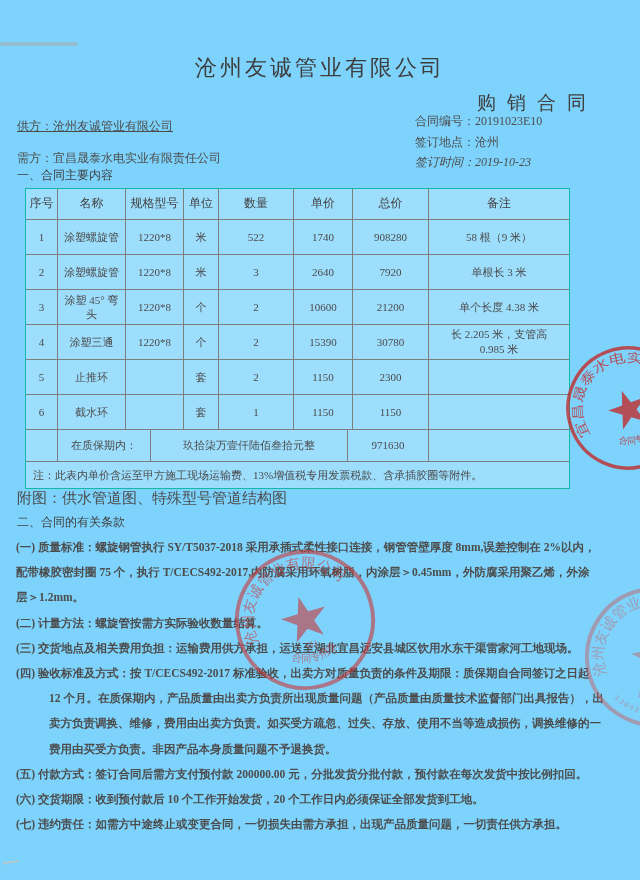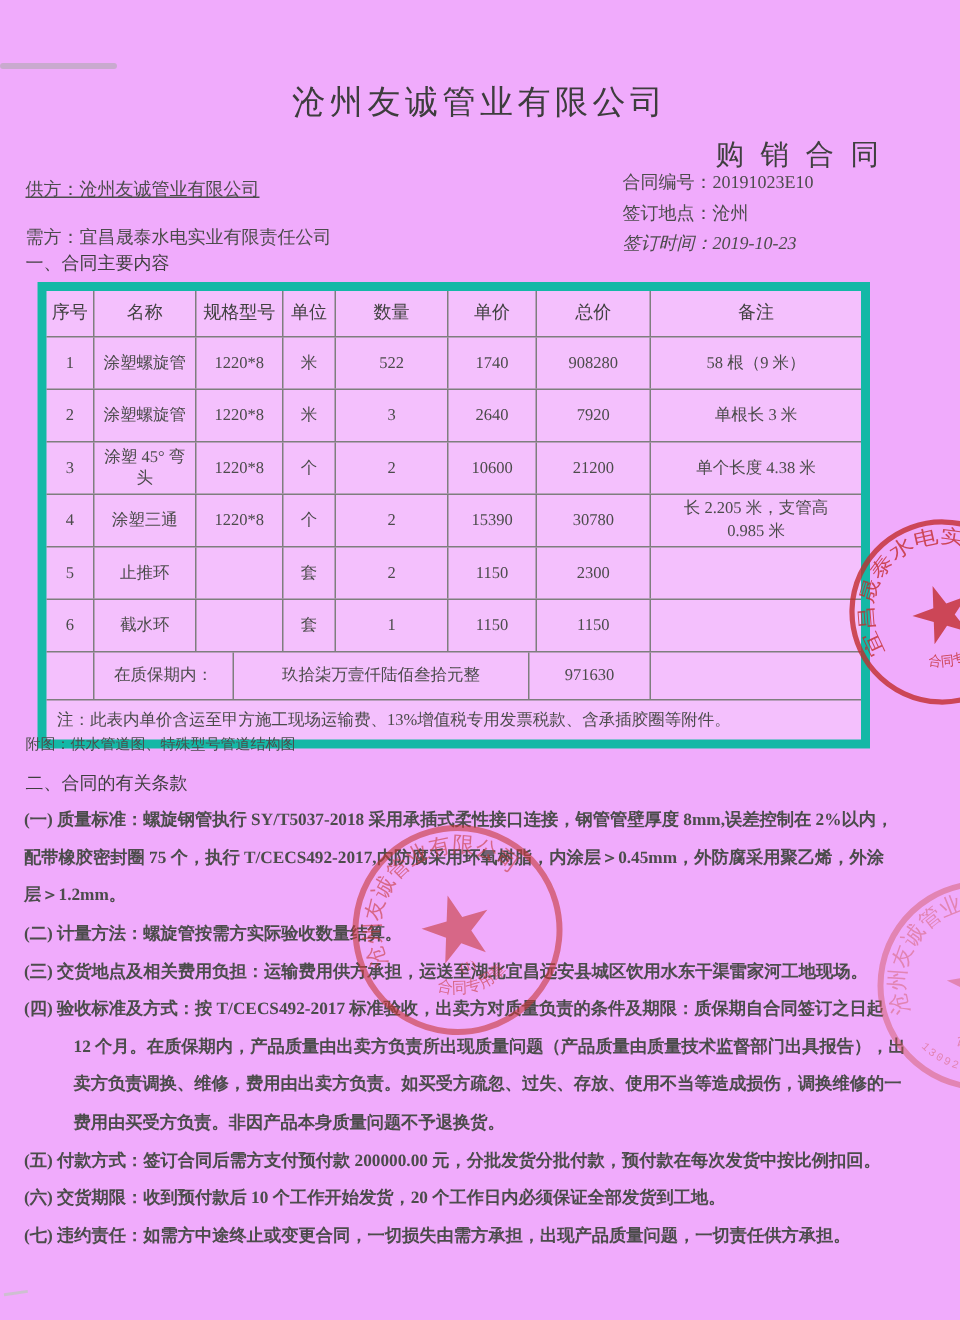--- a/index.html
+++ b/index.html
@@ -1,54 +1,54 @@
 <!DOCTYPE html>
 <html><head>
 <meta charset="utf-8">
 <style>
   html,body{margin:0;padding:0;background:#e8e8e8;}
   .page{
     position:relative;width:640px;height:880px;margin:0 auto;
-    background:#f0abfc;overflow:hidden;
+    background:#7dd3fc;overflow:hidden;
     font-family:"Liberation Serif","DejaVu Serif",serif;
     color:#4a4a4a;
   }
   .abs{position:absolute;}
   .company-title{
     left:0;top:53px;width:640px;text-align:center;
     font-size:22px;letter-spacing:3px;color:#3d3d3d;font-weight:500;
   }
   .doc-title{
     left:0;top:90px;width:597px;text-align:right;
     font-size:19px;letter-spacing:11px;text-indent:11px;color:#3f3f3f;font-weight:500;
   }
   .meta{font-size:12px;color:#4c4c4c;white-space:nowrap;}
   .sec-title{font-size:12px;color:#3f3f3f;white-space:nowrap;}
   
-  .tbl{left:25px;top:188px;width:543px;border:6px solid #14b8a6;background:rgba(255,255,255,0.25);}
+  .tbl{left:25px;top:188px;width:543px;border:1px solid #14b8a6;background:rgba(255,255,255,0.25);}
   .tr{display:grid;grid-template-columns:32px 68px 58px 35px 75px 59px 76px 140px;border-bottom:1px solid #7e7e7e;}
   .tr.total-row{grid-template-columns:32px 93px 197px 81px 140px;}
   .tr:last-child{border-bottom:none;}
   .td{
     border-right:1px solid #7e7e7e;display:flex;align-items:center;justify-content:center;
     text-align:center;font-size:11px;color:#4b4b4b;padding:1px 2px;line-height:1.3;
     box-sizing:border-box;overflow:hidden;
   }
   .td:last-child{border-right:none;}
   .tr.head .td{height:30px;font-size:12px;color:#414141;}
   .tr.data .td{height:34px;}
   .tr.total-row .td{height:31px;}
   .note-row{display:block;border-bottom:none;}
   .note-cell{
     height:26px;line-height:26px;padding-left:7px;font-size:11px;color:#4b4b4b;
     text-align:left;white-space:nowrap;overflow:hidden;
   }
   .wrap-narrow{display:inline-block;max-width:100px;line-height:1.35;}
   
-  .body-line{font-size:10px;color:#4c4c4c;white-space:nowrap;}
+  .body-line{font-size:15px;color:#4c4c4c;white-space:nowrap;}
   .terms{left:16px;top:535px;width:620px;}
   .terms .line{height:25.2px;line-height:25.2px;font-size:11.5px;color:#4c4c4c;white-space:nowrap;font-weight:bold;}
   .terms .ind{padding-left:33px;}
   
   .stamp{position:absolute;pointer-events:none;}
   .stamp svg{display:block;}
   .stamp-1{left:558px;top:338px;transform:rotate(-20deg);opacity:.78;}
   .stamp-2{left:231px;top:546px;transform:rotate(-16deg);opacity:.6;}
   .stamp-3{left:580px;top:582px;transform:rotate(-10deg);opacity:.42;}
   

